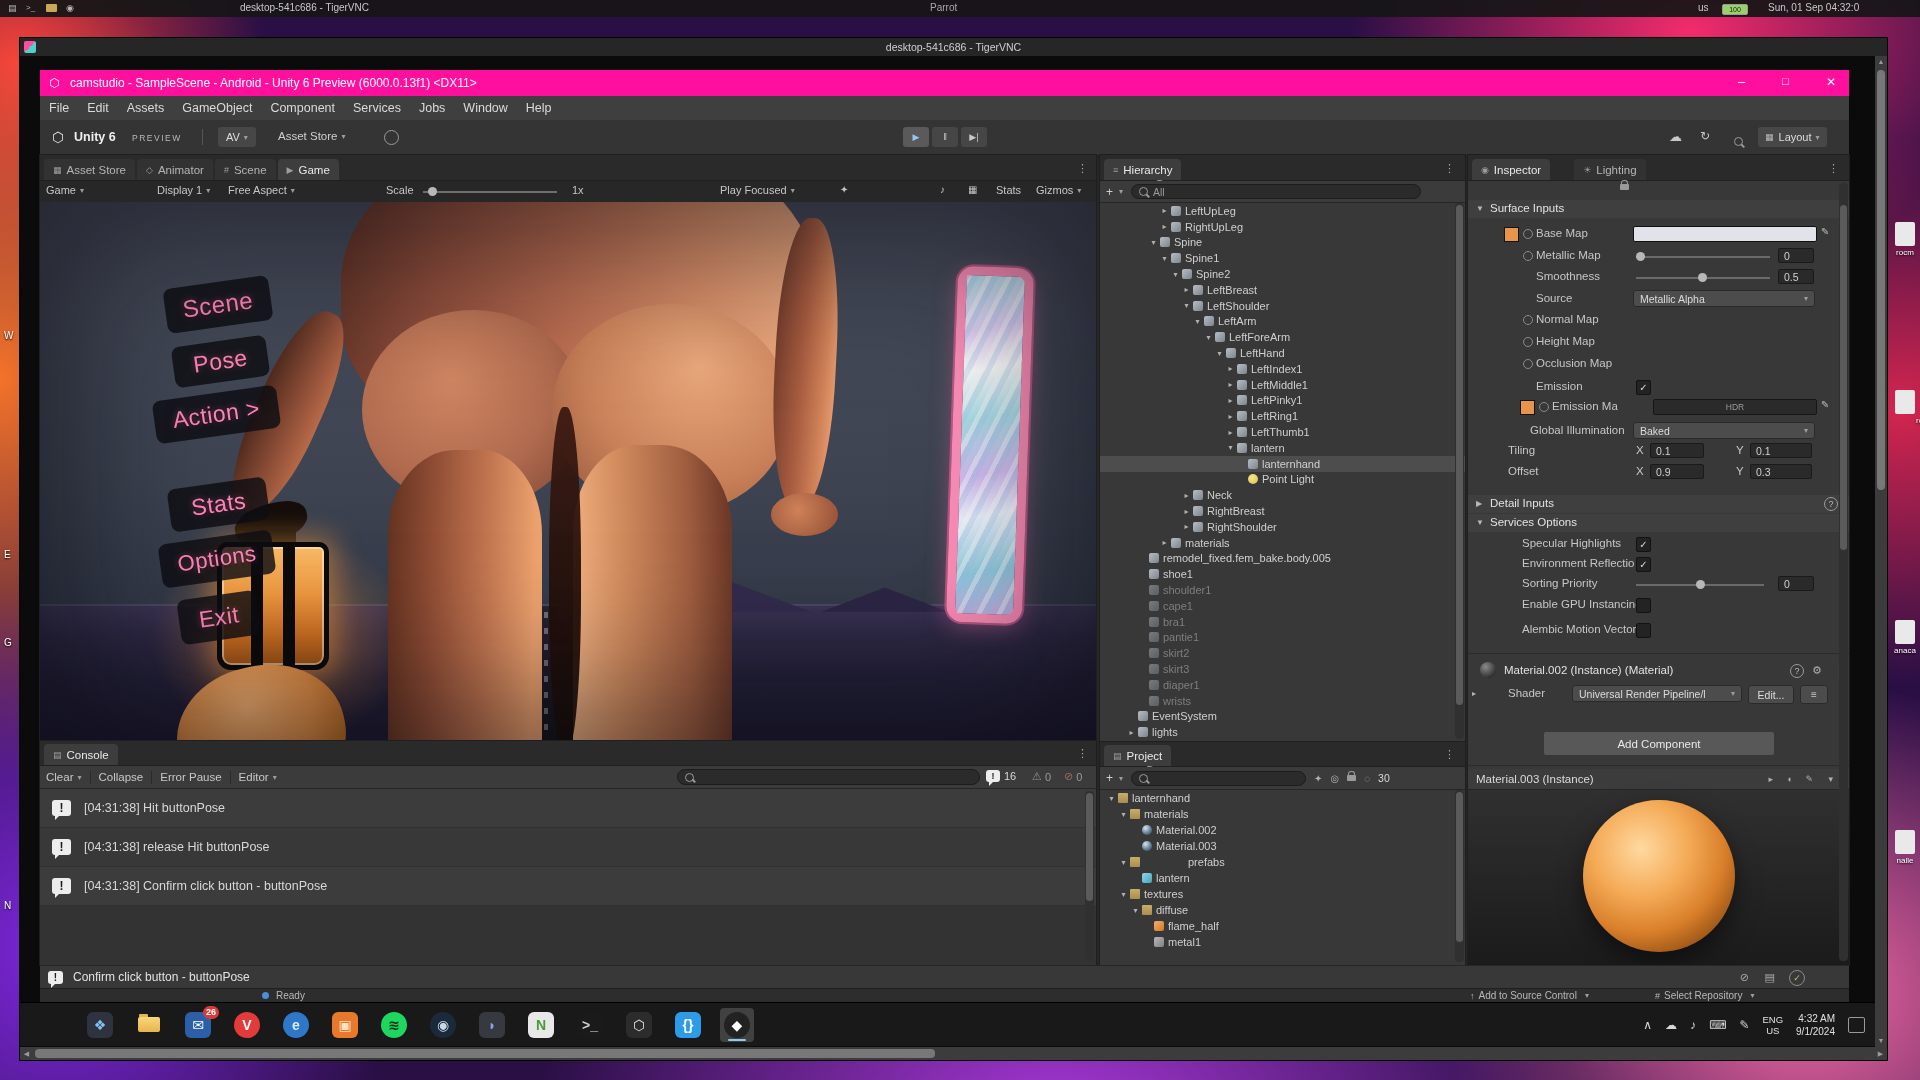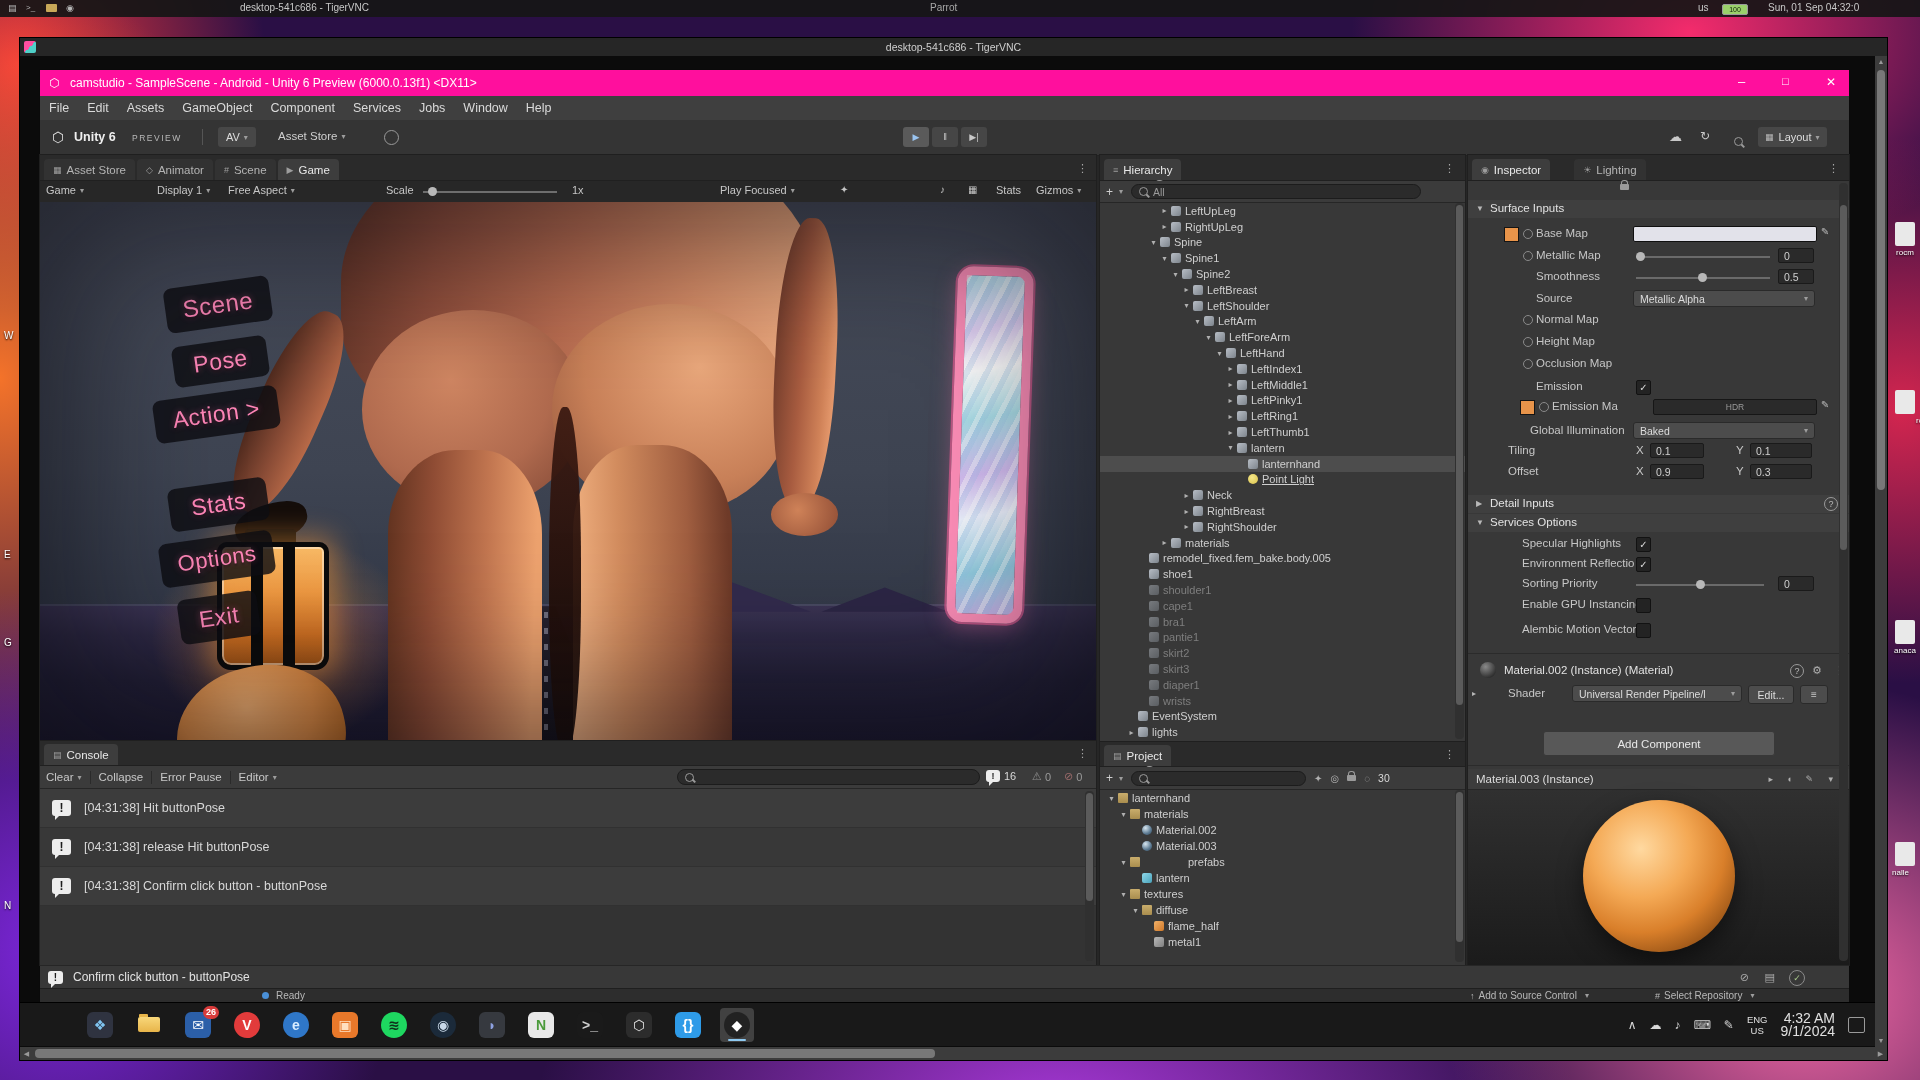--- a/index.html
+++ b/index.html
@@ -135,21 +135,21 @@
       <div style="color: rgb(255, 255, 255); font-size: 8px; text-shadow: rgb(0, 0, 0) 0px 1px 2px;">rocm</div>
     </div>
     <div class="a" style="left: 1892px; top: 390px; width: 26px; text-align: center;">
       <div class="desk-thumb"></div>
       <div style="color: rgb(255, 255, 255); font-size: 8px; text-shadow: rgb(0, 0, 0) 0px 1px 2px; margin-left: 24px;">roces</div>
     </div>
     <div class="a" style="left: 1892px; top: 620px; width: 26px; text-align: center;">
       <div class="desk-thumb"></div>
       <div style="color: rgb(255, 255, 255); font-size: 8px; text-shadow: rgb(0, 0, 0) 0px 1px 2px;">anaca</div>
     </div>
-    <div class="a" style="left: 1892px; top: 830px; width: 26px; text-align: left; margin-top: 12px;">
+    <div class="a" style="left: 1892px; top: 830px; width: 26px; text-align: center;">
       <div class="desk-thumb"></div>
       <div style="color: rgb(255, 255, 255); font-size: 8px; text-shadow: rgb(0, 0, 0) 0px 1px 2px;">nalle</div>
     </div>
   </div>
 
 <div class="a" id="vnc" style="left:20px;top:38px;width:1867px;height:1022px;background:#0b0b0b;outline:1px solid #000">
   <div class="a f" style="left:0;top:0;width:100%;height:18px;background:#262626;justify-content:center">
     <span class="a" style="left:4px;top:3px;width:12px;height:12px;border-radius:2px;
           background:linear-gradient(135deg,#ff4fa0 50%,#4fd0c8 50%)"></span>
     <span style="font-size:10.5px;color:#cfcfcf">desktop-541c686 - TigerVNC</span>
@@ -517,21 +517,21 @@
         <div style="display: inline;">lantern</div>
       </div>
       <div class="trow sel" style="padding-left: 136px;">
         <div class="arrowg"></div>
         <div class="ticon"></div>
         <div style="display: inline;">lanternhand</div>
       </div>
       <div class="trow" style="padding-left: 136px;">
         <div class="arrowg"></div>
         <div class="ticon light"></div>
-        <div style="display: inline; text-decoration: underline;">Point Light</div>
+        <div style="display: inline;">Point Light</div>
       </div>
       <div class="trow" style="padding-left: 81px;">
         <div class="arrowg">▸</div>
         <div class="ticon"></div>
         <div style="display: inline;">Neck</div>
       </div>
       <div class="trow" style="padding-left: 81px;">
         <div class="arrowg">▸</div>
         <div class="ticon"></div>
         <div style="display: inline;">RightBreast</div>
@@ -945,19 +945,19 @@
         <div class="tray-g" style="display: inline;">∧</div>
         <div class="tray-g" style="display: inline;">☁</div>
         <div class="tray-g" style="display: inline;">♪</div>
         <div class="tray-g" style="display: inline;">⌨</div>
         <div class="tray-g" style="display: inline;">✎</div>
       </span>
     <span class="f" style="flex-direction:column;font-size:9.5px;color:#e0e0e0;line-height:11px">
       <span>ENG</span>
         <span>US</span>
       </span>
-    <span class="f" style="flex-direction:column;align-items:flex-end;font-size:14px;color:#e0e0e0;line-height:13px">
+    <span class="f" style="flex-direction:column;align-items:flex-end;font-size:10px;color:#e0e0e0;line-height:13px">
       <span>4:32 AM</span>
       <span>9/1/2024</span>
       </span>
     <span style="width:15px;height:14px;border:1px solid #9a9a9a;border-radius:2px"></span>
   </div>
 </div>
 
 </body></html>

